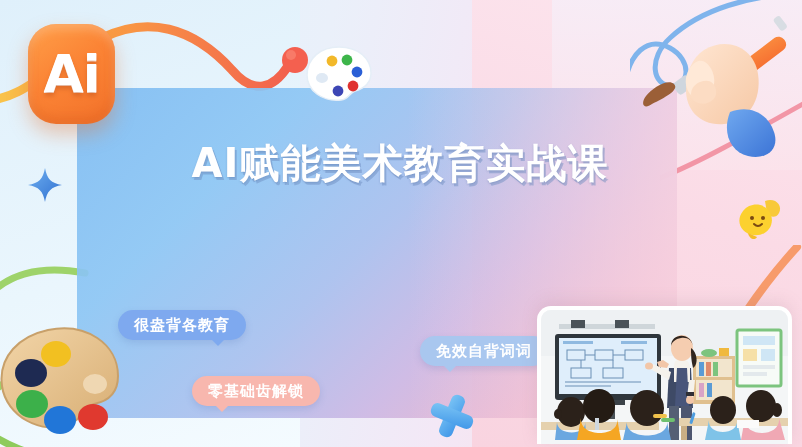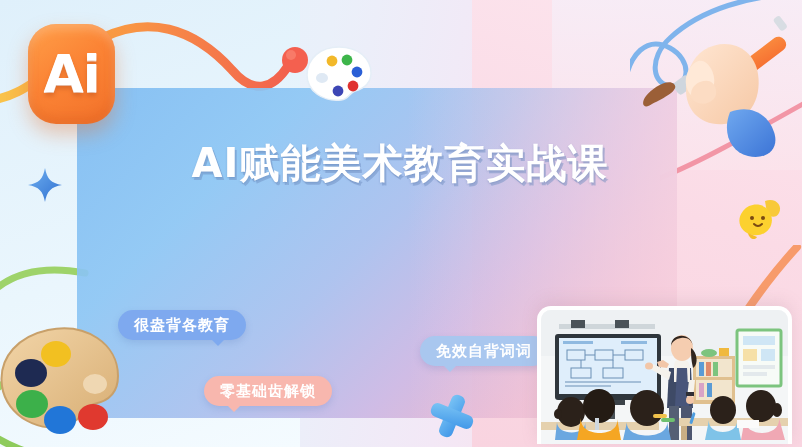--- a/index.html
+++ b/index.html
@@ -104,21 +104,21 @@
   }
   .pill::after {
     content:""; position:absolute; bottom:-6px; left:22px;
     width:0;height:0;border-left:8px solid transparent;
     border-right:8px solid transparent;
   }
   .pill-1 { left:491px; top:42px; background:#a5cdf2; }
   .pill-1::after { border-top:8px solid #a5cdf2; left:auto; right:22px; }
   .pill-2 { left:118px; top:310px; background:#7ea9ef; }
   .pill-2::after { border-top:8px solid #7ea9ef; left:auto; right:20px; }
-  .pill-3 { left:204px; top:376px; background:#f8b7ae; }
+  .pill-3 { left:192px; top:376px; background:#f8b7ae; }
   .pill-3::after { border-top:8px solid #f8b7ae; }
   .pill-4 { left:420px; top:336px; background:#a9c7ef; }
   .pill-4::after { border-top:8px solid #a9c7ef; }
   
   .photo-card {
     position:absolute; left:537px; top:306px; width:255px; height:138px;
     border-radius:14px 14px 0 0;
     border:4px solid #ffffff;
     border-bottom:none;
     overflow:hidden;

